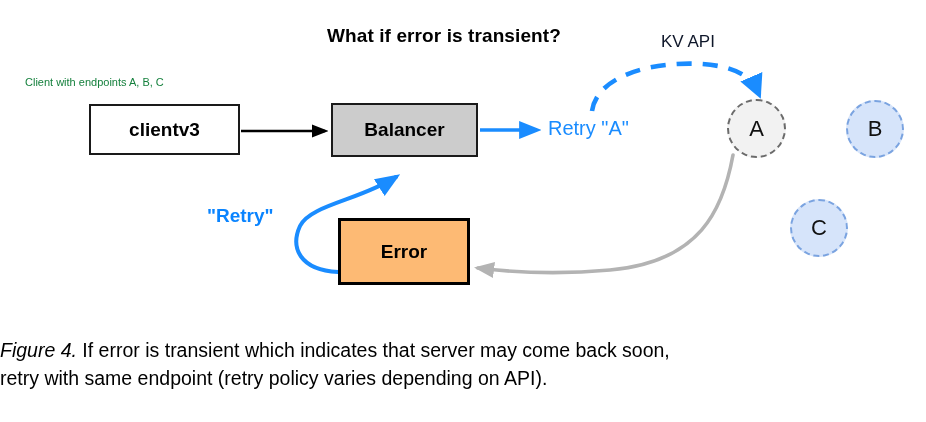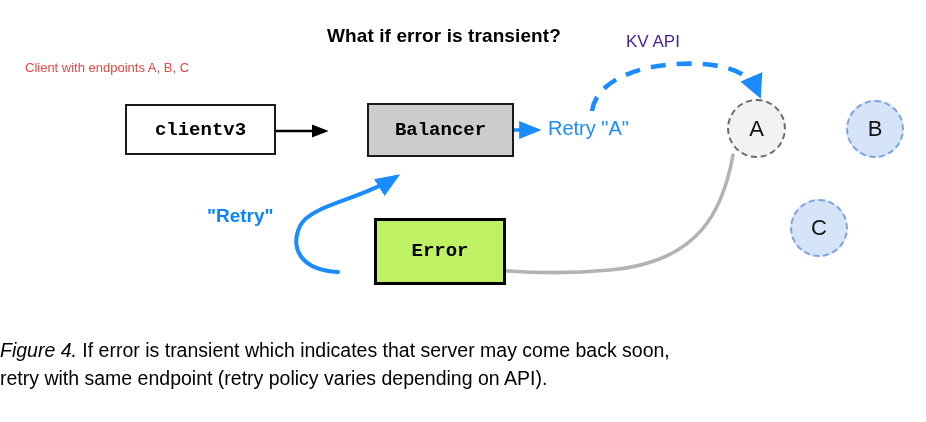--- a/index.html
+++ b/index.html
@@ -33,44 +33,43 @@
   #heading-transient {
     left: 327px;
     top: 26px;
     font-size: 19px;
     font-weight: bold;
     color: #000000;
     letter-spacing: 0.1px;
   }
   
   #kv-api-label {
-    left: 626px;
+    left: 661px;
     top: 33px;
     font-size: 17px;
-    color: #4c1d95;
+    color: #0f172a;
   }
   
   #client-endpoints-label {
     left: 25px;
-    top: 61px;
-    font-size: 13px;
-    color: #ef4444;
+    top: 77px;
+    font-size: 11px;
+    color: #15803d;
   }
   
   .box {
     position: absolute;
     box-sizing: border-box;
     display: flex;
     align-items: center;
     justify-content: center;
     text-align: right;
-    font-family: Liberation Mono, monospace;
+    font-family: Liberation Sans, sans-serif;
     font-weight: bold;
     color: #000000;
-    margin-left: 36px;
   }
   #box-clientv3 {
     left: 89px;
     top: 104px;
     width: 151px;
     height: 51px;
     background: #ffffff;
     border: 2px solid #1a1a1a;
     font-size: 19px;
   }
@@ -81,21 +80,21 @@
     height: 54px;
     background: #cccccc;
     border: 2px solid #1a1a1a;
     font-size: 19px;
   }
   #box-error-handler {
     left: 338px;
     top: 218px;
     width: 132px;
     height: 67px;
-    background: #bef264;
+    background: #fdba74;
     border: 3px solid #000000;
     font-size: 19px;
     line-height: 1.22;
     flex-direction: column;
   }
   
   #label-retry-a {
     left: 548px;
     top: 118px;
     font-size: 20px;

